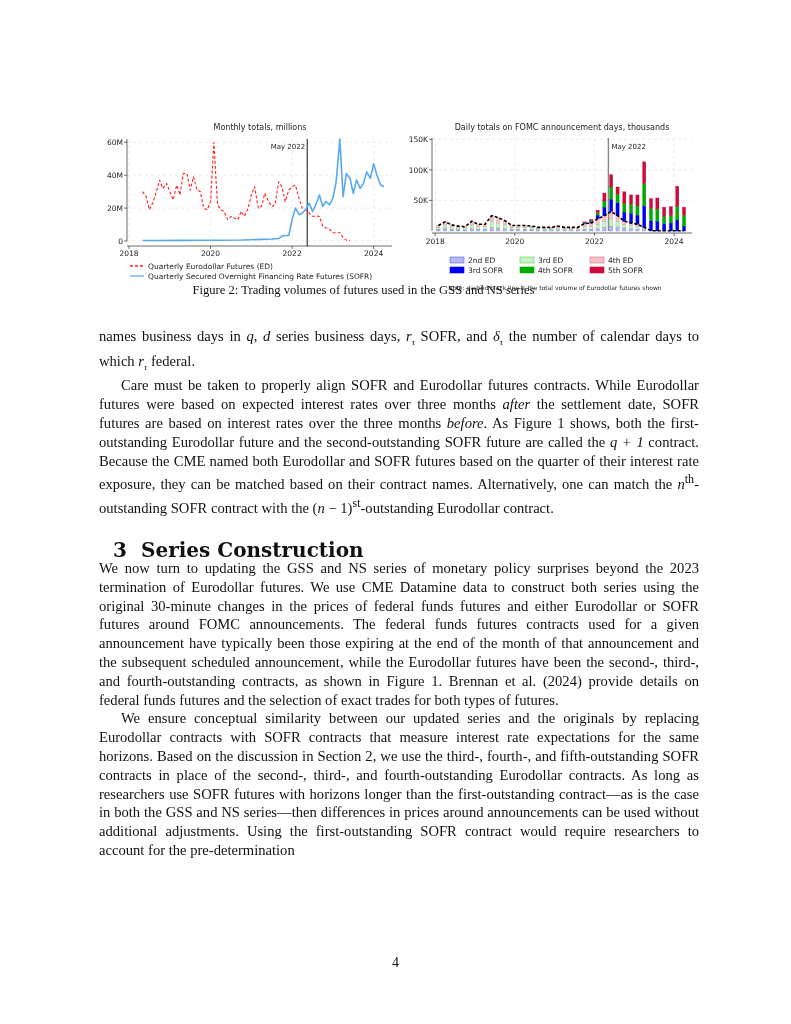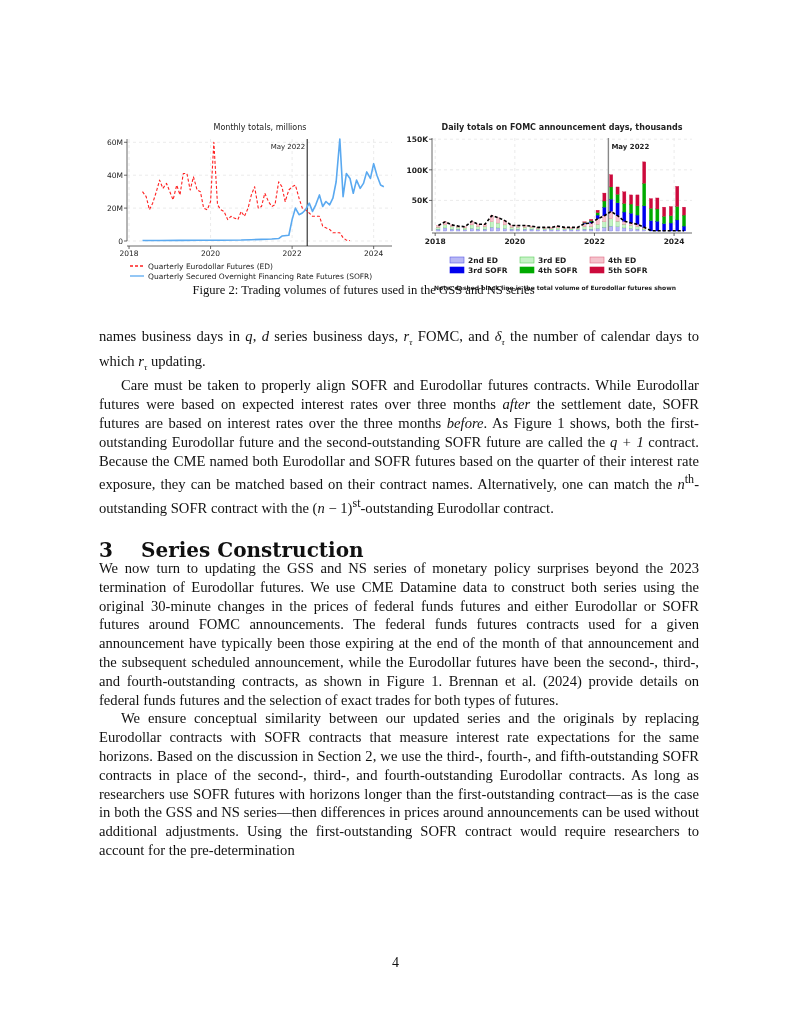--- a/index.html
+++ b/index.html
@@ -4,21 +4,21 @@
 <style>
   html, body { margin: 0; padding: 0; background: #ffffff; }
   body { width: 791px; height: 1024px; position: relative; overflow: hidden; font-family: "DejaVu Serif", serif; color: #111; }
   .chart { position: absolute; }
   .chart svg { display: block; }
   .chart-font { font-family: "DejaVu Sans", sans-serif; margin-top: 24px; }
   .caption { position: absolute; left: 0; width: 727px; top: 283px; text-align: center; font-size: 12.6px; font-family: "Liberation Serif", serif; }
   .body-text { position: absolute; left: 99px; width: 600px; font-family: "Liberation Serif", serif; font-size: 14.6px; line-height: 18.8px; text-align: justify; }
   .body-text p { margin: 0; }
   .indent { text-indent: 22px; }
-  .section-heading { position: absolute; left: 99px; top: 538px; font-family: "DejaVu Serif", serif; font-weight: bold; font-size: 20px; }
+  .section-heading { position: absolute; left: 99px; top: 538px; font-family: "DejaVu Serif", serif; font-weight: bold; font-size: 20px; text-align: center; }
   .section-heading .num { display: inline-block; width: 42px; }
   .page-number { position: absolute; top: 955px; left: 0; width: 791px; text-align: center; font-family: "Liberation Serif", serif; font-size: 14px; }
   i.m { font-style: italic; }
   sup { font-size: 12px; }
   sub { font-size: 9px; }
 </style>
 </head>
 <body>
 
 <div class="chart chart-font" style="left:100px; top:95px;">
@@ -54,21 +54,21 @@
       <text x="205.19999999999368" y="30" font-size="7" text-anchor="end" fill="#222">May 2022</text>
       <polyline points="42.49230769230287,72.64516129032258 46.16153846153957,77.58064516129032 49.42307692307507,90.74193548387098 52.68461538461057,84.16129032258064 56.353846153847265,72.64516129032258 59.61538461538276,61.12903225806451 62.87692307691826,69.35483870967742 66.54615384615497,64.41935483870967 69.80769230769046,72.64516129032258 73.06923076922595,80.87096774193549 76.73846153846264,66.06451612903226 79.99999999999815,75.93548387096774 83.26153846153365,54.54838709677419 86.93076923077034,54.54838709677419 90.19230769230583,71 93.45384615384134,57.83870967741936 97.12307692307803,71 100.38461538461354,72.64516129032258 103.64615384614902,89.09677419354838 107.31538461538574,90.74193548387098 110.57692307692122,82.51612903225806 113.83846153845673,23.290322580645153 117.50769230769342,85.80645161290323 120.76923076922893,90.74193548387098 124.0307692307644,92.38709677419355 127.70000000000113,100.61290322580645 130.9615384615366,97.32258064516128 134.2230769230721,98.96774193548387 137.8923076923088,100.61290322580645 141.1538461538443,92.38709677419355 144.4153846153798,97.32258064516128 148.08461538461648,89.09677419354838 151.346153846152,75.93548387096774 154.6076923076875,67.70967741935485 158.2769230769242,89.09677419354838 161.53846153845967,87.45161290322581 164.79999999999518,74.29032258064517 168.4692307692319,82.51612903225806 171.73076923076735,87.45161290322581 174.99230769230286,85.80645161290323 178.66153846153958,62.774193548387096 181.9230769230751,67.70967741935485 185.18461538461054,82.51612903225806 188.85384615384726,71 192.11538461538277,67.70967741935485 195.37692307691827,66.06451612903226 199.04615384615494,79.2258064516129 202.30769230769044,89.09677419354838 205.56923076922595,90.74193548387098 209.23846153846267,94.03225806451613 212.49999999999812,97.32258064516128 215.76153846153363,97.32258064516128 219.43076923077035,97.32258064516128 222.69230769230586,107.19354838709677 225.9538461538413,108.83870967741936 229.62307692307803,110.48387096774194 232.88461538461354,113.7741935483871 236.14615384614905,113.7741935483871 239.8153846153857,113.7741935483871 243.07692307692122,118.70967741935483 246.33846153845673,121.1774193548387 250.00769230769345,121.50645161290322" fill="none" stroke="#ff2020" stroke-width="1.1" stroke-linejoin="round" stroke-dasharray="3,2"></polyline>
       <polyline points="42.49230769230287,121.50645161290322 59.61538461538276,121.50645161290322 79.99999999999815,121.34193548387097 100.38461538461354,121.1774193548387 120.76923076922893,121.1774193548387 141.1538461538443,121.01290322580645 151.346153846152,120.68387096774194 161.53846153845967,120.35483870967742 171.73076923076735,120.02580645161291 178.66153846153958,119.53225806451613 181.9230769230751,117.06451612903226 188.85384615384726,116.24193548387098 192.11538461538277,100.61290322580645 195.37692307691827,89.09677419354838 199.04615384615494,95.67741935483872 202.30769230769044,94.03225806451613 205.56923076922595,90.74193548387098 209.23846153846267,84.16129032258064 212.49999999999812,92.38709677419355 215.76153846153363,85.80645161290323 219.43076923077035,75.93548387096774 222.69230769230586,87.45161290322581 225.9538461538413,82.51612903225806 229.62307692307803,85.80645161290323 232.88461538461354,79.2258064516129 236.14615384614905,62.774193548387096 239.8153846153857,20 243.07692307692122,77.58064516129032 246.33846153845673,54.54838709677419 250.00769230769345,59.483870967741936 253.2692307692289,74.29032258064517 256.5307692307644,61.12903225806451 260.2000000000011,69.35483870967742 263.46153846153663,64.41935483870967 266.7230769230721,52.903225806451616 270.3923076923088,59.483870967741936 273.6538461538443,44.677419354838705 276.9153846153798,56.19354838709678 280.5846153846165,66.06451612903226 283.846153846152,67.70967741935485" fill="none" stroke="#5aa9f0" stroke-width="1.6" stroke-linejoin="round"></polyline>
       <line x1="30" x2="44" y1="147" y2="147" stroke="#ff2020" stroke-width="1.3" stroke-dasharray="3,2"></line>
       <text x="48" y="150" font-size="7.5" fill="#222">Quarterly Eurodollar Futures (ED)</text>
       <line x1="30" x2="44" y1="157" y2="157" stroke="#5aa9f0" stroke-width="1.3"></line>
       <text x="48" y="160" font-size="7.5" fill="#222">Quarterly Secured Overnight Financing Rate Futures (SOFR)</text>
     </svg>
 </div>
 
-<div class="chart chart-font" style="left:400px; top:95px;font-weight:bold;">
+<div class="chart chart-font" style="left:400px; top:95px;">
   <svg id="rchart" width="300" height="180">
       <text x="162" y="11" font-size="8" text-anchor="middle" fill="#222">Daily totals on FOMC announcement days, thousands</text>
       <line x1="35.1852986217429" x2="35.1852986217429" y1="19" y2="112" stroke="#e6e6e6" stroke-dasharray="3,3" stroke-width="0.8"></line>
       <line x1="114.81776416538796" x2="114.81776416538796" y1="19" y2="112" stroke="#e6e6e6" stroke-dasharray="3,3" stroke-width="0.8"></line>
       <line x1="194.450229709033" x2="194.450229709033" y1="19" y2="112" stroke="#e6e6e6" stroke-dasharray="3,3" stroke-width="0.8"></line>
       <line x1="274.08269525267804" x2="274.08269525267804" y1="19" y2="112" stroke="#e6e6e6" stroke-dasharray="3,3" stroke-width="0.8"></line>
       <line x1="32" x2="292" y1="81.40789473684211" y2="81.40789473684211" stroke="#e6e6e6" stroke-dasharray="3,3" stroke-width="0.8"></line>
       <line x1="32" x2="292" y1="50.815789473684205" y2="50.815789473684205" stroke="#e6e6e6" stroke-dasharray="3,3" stroke-width="0.8"></line>
       <line x1="32" x2="292" y1="20.223684210526315" y2="20.223684210526315" stroke="#e6e6e6" stroke-dasharray="3,3" stroke-width="0.8"></line>
       <line x1="32" x2="32" y1="19" y2="112" stroke="#444" stroke-width="0.8"></line>
@@ -246,21 +246,21 @@
       <text x="138" y="154" font-size="7.5" fill="#222">4th SOFR</text>
       <rect x="190" y="148" width="14" height="6" fill="#cc0a3c" stroke="#cc0a3c" stroke-width="0.6"></rect>
       <text x="208" y="154" font-size="7.5" fill="#222">5th SOFR</text>
       <text x="155" y="171" font-size="6" text-anchor="middle" fill="#222">Note: dashed black line is the total volume of Eurodollar futures shown</text>
     </svg>
 </div>
 
 <div class="caption">Figure 2: Trading volumes of futures used in the GSS and NS series</div>
 
 <div class="body-text" style="top:327px;">
-  <p><span>names business days in </span><i class="m">q</i><span>, </span><i class="m">d</i><span> series business days, </span><i class="m">r</i><sub><i class="m">τ</i></sub><span> FOMC, and </span><i class="m">δ</i><sub><i class="m">τ</i></sub><span> the number of calendar days to which </span><i class="m">r</i><sub><i class="m">τ</i></sub><span> updating.</span></p>
+  <p><span>names business days in </span><i class="m">q</i><span>, </span><i class="m">d</i><span> series business days, </span><i class="m">r</i><sub><i class="m">τ</i></sub><span> SOFR, and </span><i class="m">δ</i><sub><i class="m">τ</i></sub><span> the number of calendar days to which </span><i class="m">r</i><sub><i class="m">τ</i></sub><span> federal.</span></p>
   <p class="indent"><span>Care must be taken to properly align SOFR and Eurodollar futures contracts. While Eurodollar futures were based on expected interest rates over three months </span><i>after</i><span> the settlement date, SOFR futures are based on interest rates over the three months </span><i>before</i><span>. As Figure 1 shows, both the first-outstanding Eurodollar future and the second-outstanding SOFR future are called the </span><i class="m">q + 1</i><span> contract. Because the CME named both Eurodollar and SOFR futures based on the quarter of their interest rate exposure, they can be matched based on their contract names. Alternatively, one can match the </span><i class="m">n</i><sup>th</sup><span>-outstanding SOFR contract with the (</span><i class="m">n</i><span> − 1)</span><sup>st</sup><span>-outstanding Eurodollar contract.</span></p>
 </div>
 
 <div class="section-heading">
   <span class="num">3</span><span>Series Construction</span>
 </div>
 
 <div class="body-text" style="top:559px;">
   <p>We now turn to updating the GSS and NS series of monetary policy surprises beyond the 2023 termination of Eurodollar futures. We use CME Datamine data to construct both series using the original 30-minute changes in the prices of federal funds futures and either Eurodollar or SOFR futures around FOMC announcements. The federal funds futures contracts used for a given announcement have typically been those expiring at the end of the month of that announcement and the subsequent scheduled announcement, while the Eurodollar futures have been the second-, third-, and fourth-outstanding contracts, as shown in Figure 1. Brennan et al. (2024) provide details on federal funds futures and the selection of exact trades for both types of futures.</p>
   <p class="indent">We ensure conceptual similarity between our updated series and the originals by replacing Eurodollar contracts with SOFR contracts that measure interest rate expectations for the same horizons. Based on the discussion in Section 2, we use the third-, fourth-, and fifth-outstanding SOFR contracts in place of the second-, third-, and fourth-outstanding Eurodollar contracts. As long as researchers use SOFR futures with horizons longer than the first-outstanding contract—as is the case in both the GSS and NS series—then differences in prices around announcements can be used without additional adjustments. Using the first-outstanding SOFR contract would require researchers to account for the pre-determination</p>

